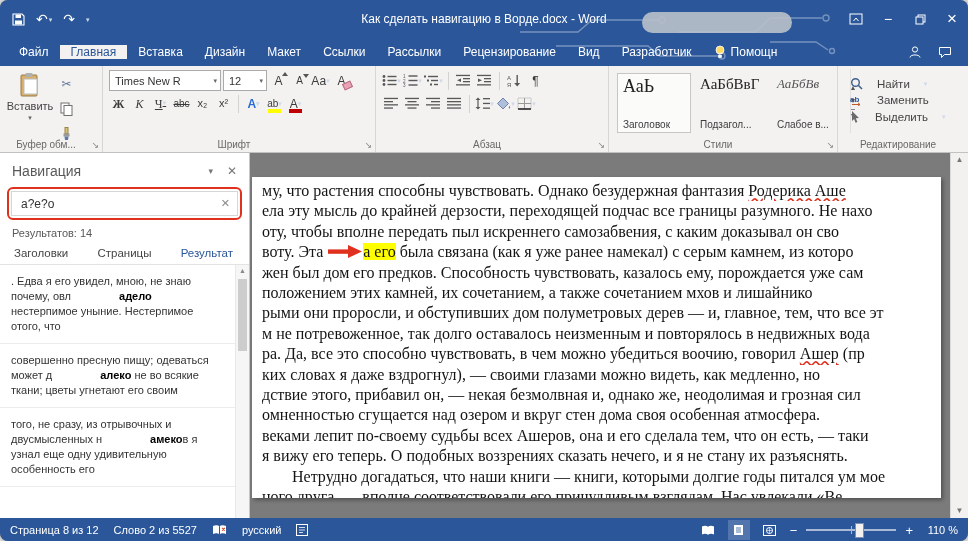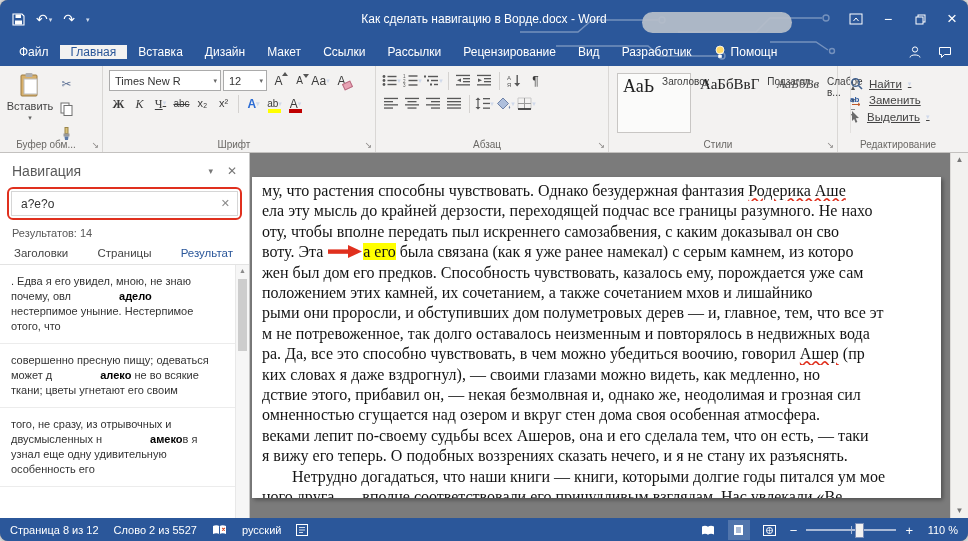--- a/index.html
+++ b/index.html
@@ -34,27 +34,27 @@
   .combo .dd-mini{margin-left:auto;color:#666;}
   .sb{height:20px;min-width:19px;display:inline-flex;align-items:center;justify-content:center;font-size:12px;color:#3b3b3b;position:relative;line-height:1;}
   .serif{font-family:"Liberation Serif",serif;}
   .tri-up{position:absolute;top:1px;right:0;width:0;height:0;border-left:3px solid transparent;border-right:3px solid transparent;border-bottom:4px solid #555;}
   .tri-dn{position:absolute;top:3px;right:0;width:0;height:0;border-left:3px solid transparent;border-right:3px solid transparent;border-top:4px solid #555;}
   .bar{position:absolute;left:3px;right:3px;bottom:1px;height:4px;}
   .vsep{width:1px;height:18px;background:#d4d2d0;margin:0 3px;}
   .fx{color:#2b6cd4;font-weight:bold;}
   .eraser{position:absolute;right:-1px;bottom:2px;width:7px;height:5px;background:#e8a3b4;border:1px solid #b76b80;transform:rotate(-25deg);}
   .stylescards{display:flex;gap:3px;padding:4px 0 0 2px;}
-  .scard{width:62px;height:54px;padding:2px 5px;display:flex;flex-direction:row;justify-content:space-between;align-items:flex-start;border:1px solid transparent;gap:8px;}
+  .scard{width:62px;height:54px;padding:2px 5px;display:flex;flex-direction:column;justify-content:space-between;align-items:flex-start;border:1px solid transparent;}
   .scard.sel{border:1px solid #c8c6c4;background:#fbfbfa;}
   .scard .prev{font-family:"Liberation Serif",serif;color:#222;}
   .scard .slabel{font-size:10px;color:#3b3b3b;}
   .stylescroll{display:flex;flex-direction:column;justify-content:center;gap:4px;width:16px;align-items:center;border-left:1px solid #e2e0de;margin-left:2px;color:#555;font-size:8px;}
   .editcol{display:flex;flex-direction:column;gap:4px;padding:8px 4px 0 6px;}
-  .erow{display:flex;align-items:center;gap:6px;font-size:11.5px;color:#444;white-space:nowrap;text-decoration:underline;}
+  .erow{display:flex;align-items:center;gap:14px;font-size:11.5px;color:#444;white-space:nowrap;}
   
   .body{display:flex;height:365px;}
   .navpane{width:250px;background:#fff;border-right:1px solid #c6c6c6;position:relative;display:flex;flex-direction:column;box-sizing:border-box;}
   .nav-header{display:flex;align-items:center;padding:10px 12px 6px 12px;font-size:14px;color:#595959;gap:24px;}
   .nav-header .right{margin-left:auto;display:flex;gap:14px;align-items:center;color:#777;}
   .search-annot{margin:2px 7px 4px 7px;border:2px solid #e0301e;border-radius:6px;padding:2px;}
   .search-box{display:flex;align-items:center;border:1px solid #d6d6d6;height:23px;background:#fff;padding:0 7px;}
   input.search{border:0;outline:0;flex:1;font-size:12px;color:#333;font-family:"Liberation Sans",sans-serif;background:transparent;}
   .clear-x{color:#8a8a8a;font-size:11px;}
   .res-count{padding:3px 12px 2px;font-size:11px;color:#595959;}

